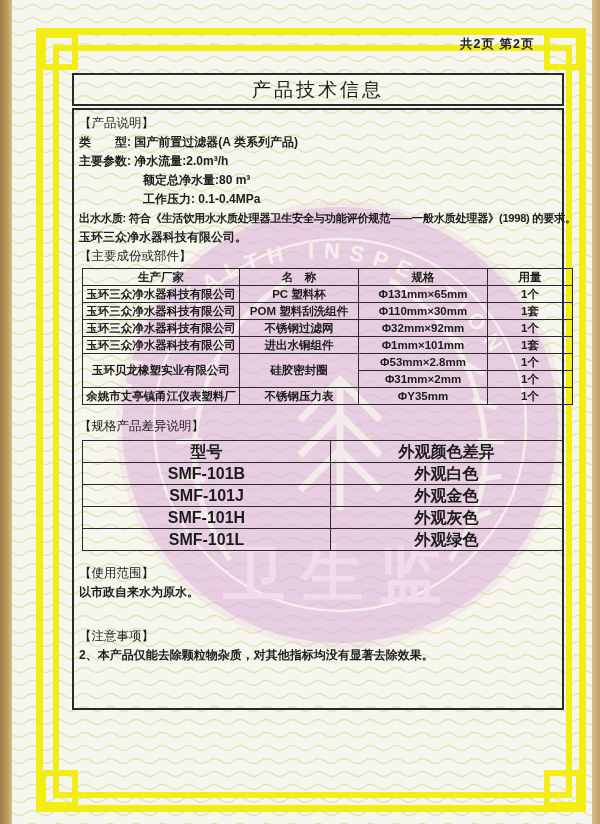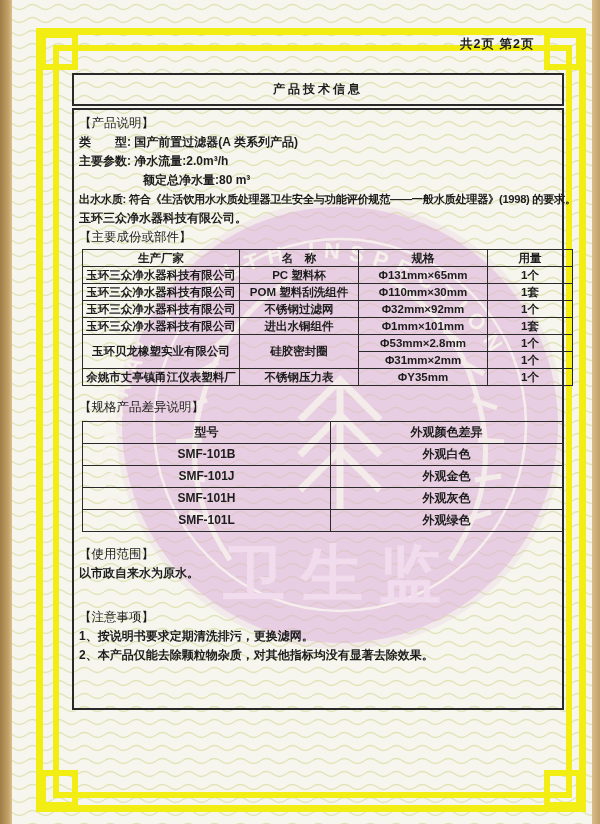--- a/index.html
+++ b/index.html
@@ -16,36 +16,36 @@
   #knot-tl{left:40px;top:32px;} #knot-tr{right:18px;top:32px;}
   #knot-bl{left:40px;bottom:16px;} #knot-br{right:18px;bottom:16px;}
   .scan-edge{position:absolute;top:0;bottom:0;z-index:3;}
   #edge-left{left:0;width:12px;background:linear-gradient(90deg,#9d7c45,#c3a369 70%,#d9c08d);}
   #edge-right{right:0;width:8px;background:linear-gradient(90deg,#d9bd8a,#c2a068);}
   
   #content{position:absolute;left:0;top:0;width:600px;height:824px;z-index:4;border-radius:7px;}
   #pagination{position:absolute;left:460px;top:36px;font-size:12.5px;font-weight:bold;letter-spacing:1px;}
   #title-box{position:absolute;left:72px;top:73px;width:488px;height:29px;border:2px solid #2a2a2a;
              display:flex;align-items:center;justify-content:center;}
-  #page-title{font-size:12px;font-weight:bold;letter-spacing:3px;}
+  #page-title{font-size:19px;font-weight:normal;letter-spacing:3px;}
   #main-box{position:absolute;left:72px;top:108px;width:478px;height:588px;border:2px solid #2a2a2a;
             padding:4px 5px 6px 5px;}
   .sec-head{font-size:12.5px;font-weight:normal;line-height:19px;}
   .line{font-size:12px;font-weight:bold;line-height:19px;white-space:nowrap;}
   .line.indent{padding-left:64px;}
   .line.tight{font-size:11.2px;letter-spacing:-0.3px;}
   .para{font-size:12px;font-weight:bold;line-height:19px;}
   table{border-collapse:collapse;margin:2px 0 0 3px;table-layout:fixed;}
   td,th{border:1.5px solid #2a2a2a;font-size:11.5px;font-weight:bold;text-align:center;
         padding:0 2px;height:16px;line-height:15px;overflow:hidden;}
   #components-table{width:470px;}
   #components-table .c1{width:152px;} #components-table .c2{width:114px;}
   #components-table .c3{width:124px;} #components-table .c4{width:80px;text-align:center;}
   #models-table{width:470px;margin-top:4px;}
-  #models-table td,#models-table th{height:21px;font-size:12px;}
+  #models-table td,#models-table th{height:21px;font-size:16px;}
   #models-table .m1{width:243px;} #models-table .m2{width:227px;}
   .gap-use{margin-top:13px;} .gap-note{margin-top:25px;} .gap-diff{margin-top:12px;}
 </style>
 </head>
 <body>
 
 <div id="page">
 
   <svg id="waves-svg" class="layer" width="600" height="824">
     <defs>
@@ -100,20 +100,21 @@
     <div id="title-box">
       <span id="page-title">产品技术信息</span>
     </div>
 
     <div id="main-box">
 
       <div class="sec-head">【产品说明】</div>
       <div class="line">类　　型: 国产前置过滤器(A 类系列产品)</div>
       <div class="line">主要参数: 净水流量:2.0m³/h</div>
       <div class="line indent">额定总净水量:80 m³</div>
+      <div class="line indent">工作压力: 0.1-0.4MPa</div>
       <div class="line tight">出水水质: 符合《生活饮用水水质处理器卫生安全与功能评价规范——一般水质处理器》(1998) 的要求。</div>
       <div class="line">玉环三众净水器科技有限公司。</div>
 
       <div class="sec-head">【主要成份或部件】</div>
       <table id="components-table">
         <tbody>
             <tr>
           <th class="c1">生产厂家</th>
           <th class="c2">名　称</th>
           <th class="c3">规格</th>
@@ -185,18 +186,17 @@
           <td>SMF-101L</td>
           <td>外观绿色</td>
         </tr>
       </tbody>
         </table>
 
       <div class="sec-head gap-use">【使用范围】</div>
       <div class="line">以市政自来水为原水。</div>
 
       <div class="sec-head gap-note">【注意事项】</div>
-      <div class="line">1、按说明书要求定期清洗排污，更换滤网。</div>
       <div class="line">2、本产品仅能去除颗粒物杂质，对其他指标均没有显著去除效果。</div>
 
     </div>
   </div>
 </div>
 
 </body></html>

